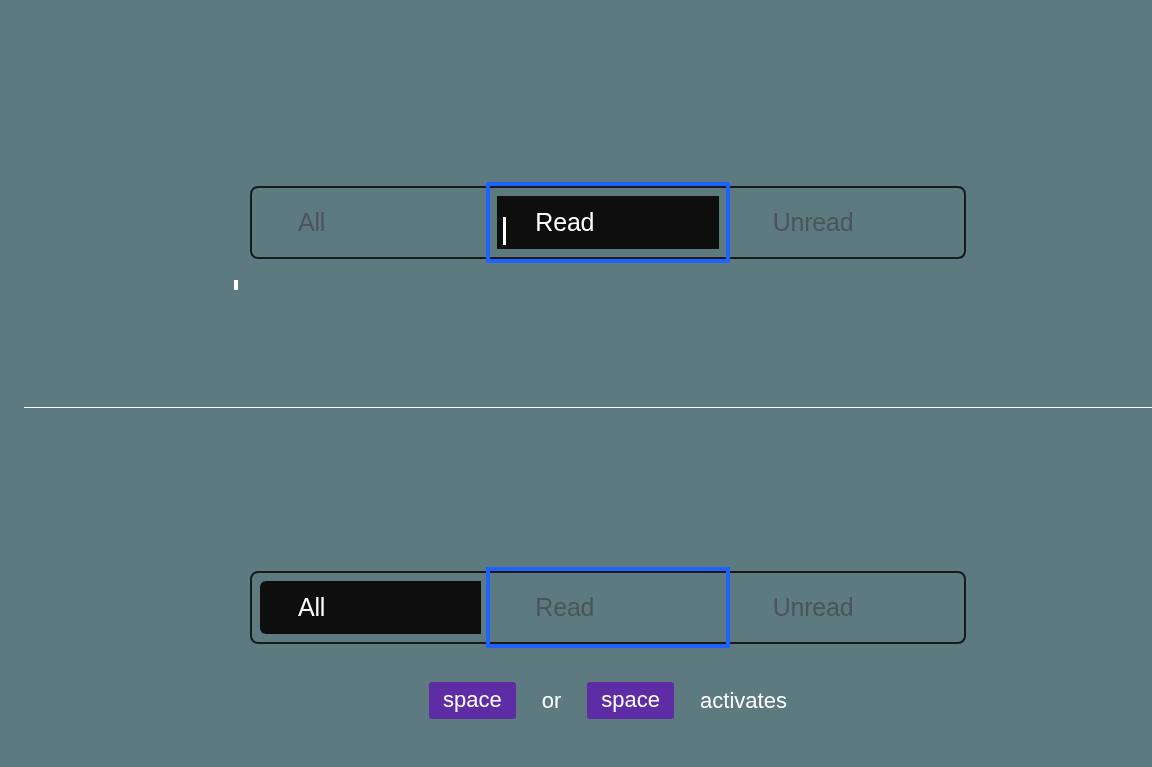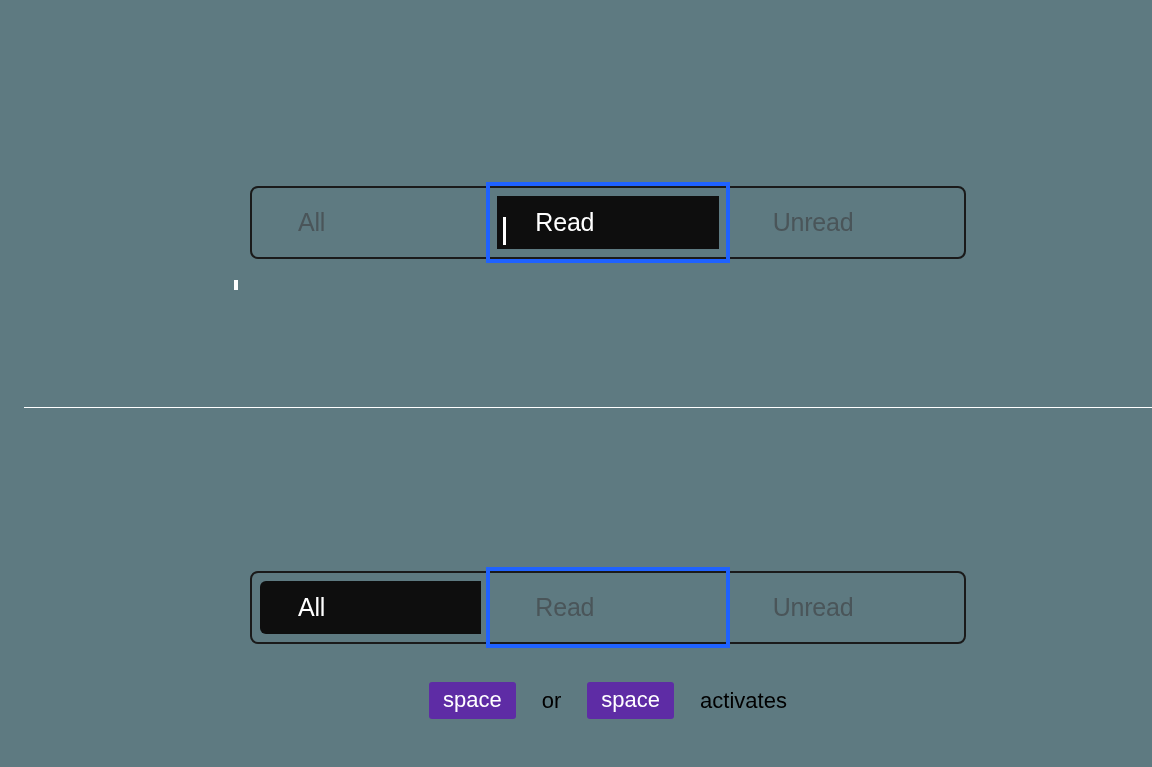--- a/index.html
+++ b/index.html
@@ -128,21 +128,21 @@
     .key {
       display: inline-block;
       background: #5e2ca5;
       color: #ffffff;
       padding: 5px 14px 6px 14px;
       border-radius: 3px;
       font-size: 22px;
       line-height: 1.2;
     }
     .hint-text {
-      color: #000000;
+      color: #ffffff;
       text-align: right;
     }
   </style>
 </head>
 <body>
 
 <div class="panel panel-top">
   <div class="switcher">
     <div class="segment first">
       <span>All</span>

